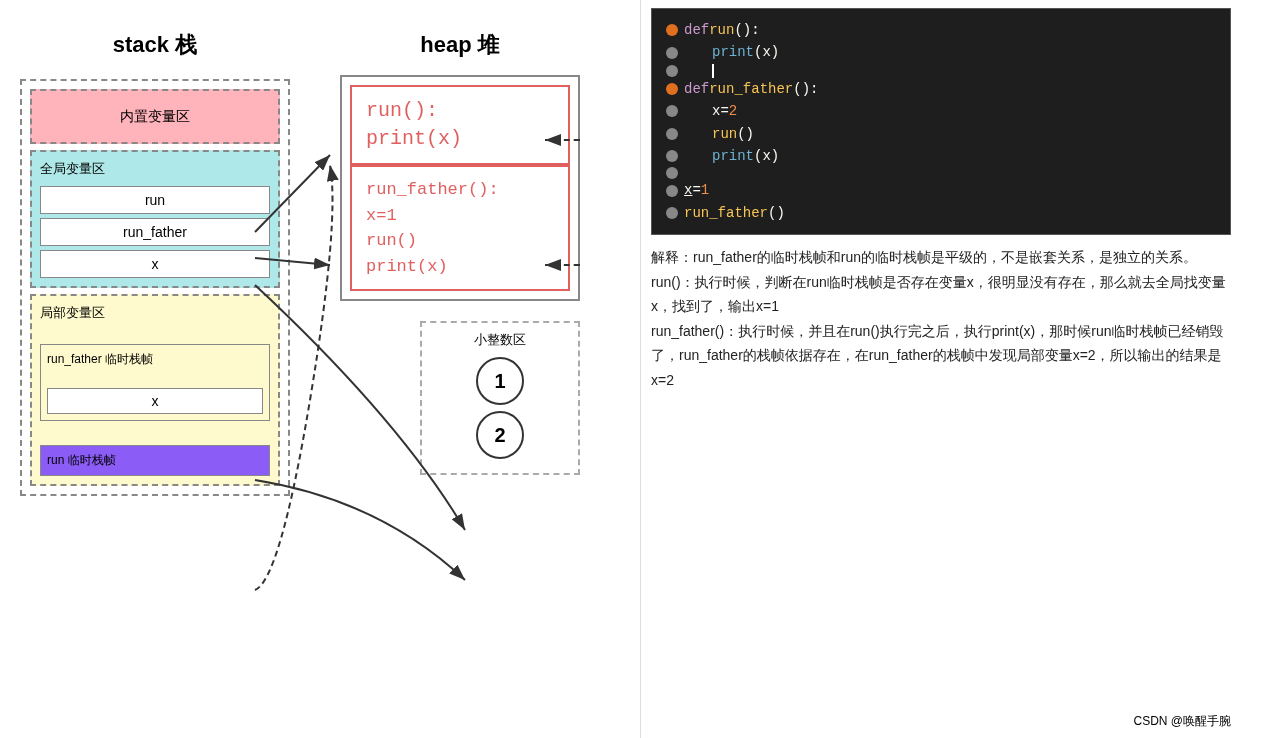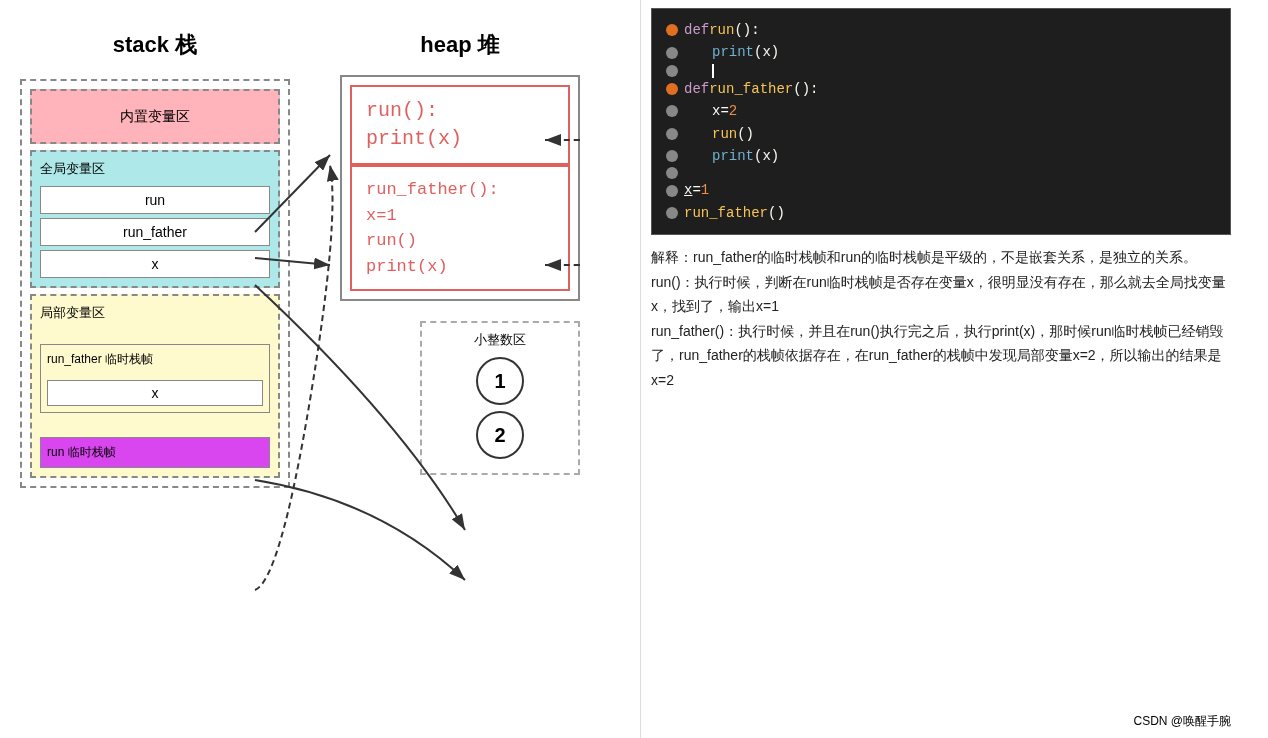--- a/index.html
+++ b/index.html
@@ -87,35 +87,35 @@
     }
 
     .local-frame {
       border: 1px solid #888;
       padding: 6px;
       background: #fffacd;
     }
 
     .local-frame-title {
       font-size: 12px;
-      margin-bottom: 12px;
+      margin-bottom: 20px;
     }
 
     .local-frame-item {
       background: #fff;
       border: 1px solid #888;
       text-align: center;
       padding: 4px 0;
       font-size: 14px;
     }
 
     .run-frame {
       border: 1px solid #888;
       padding: 6px;
-      background: #d946ef;
+      background: #8b5cf6;
       margin-top: 4px;
     }
 
     .run-frame-title {
       font-size: 12px;
     }
 
     
     .heap-section {
       width: 280px;

